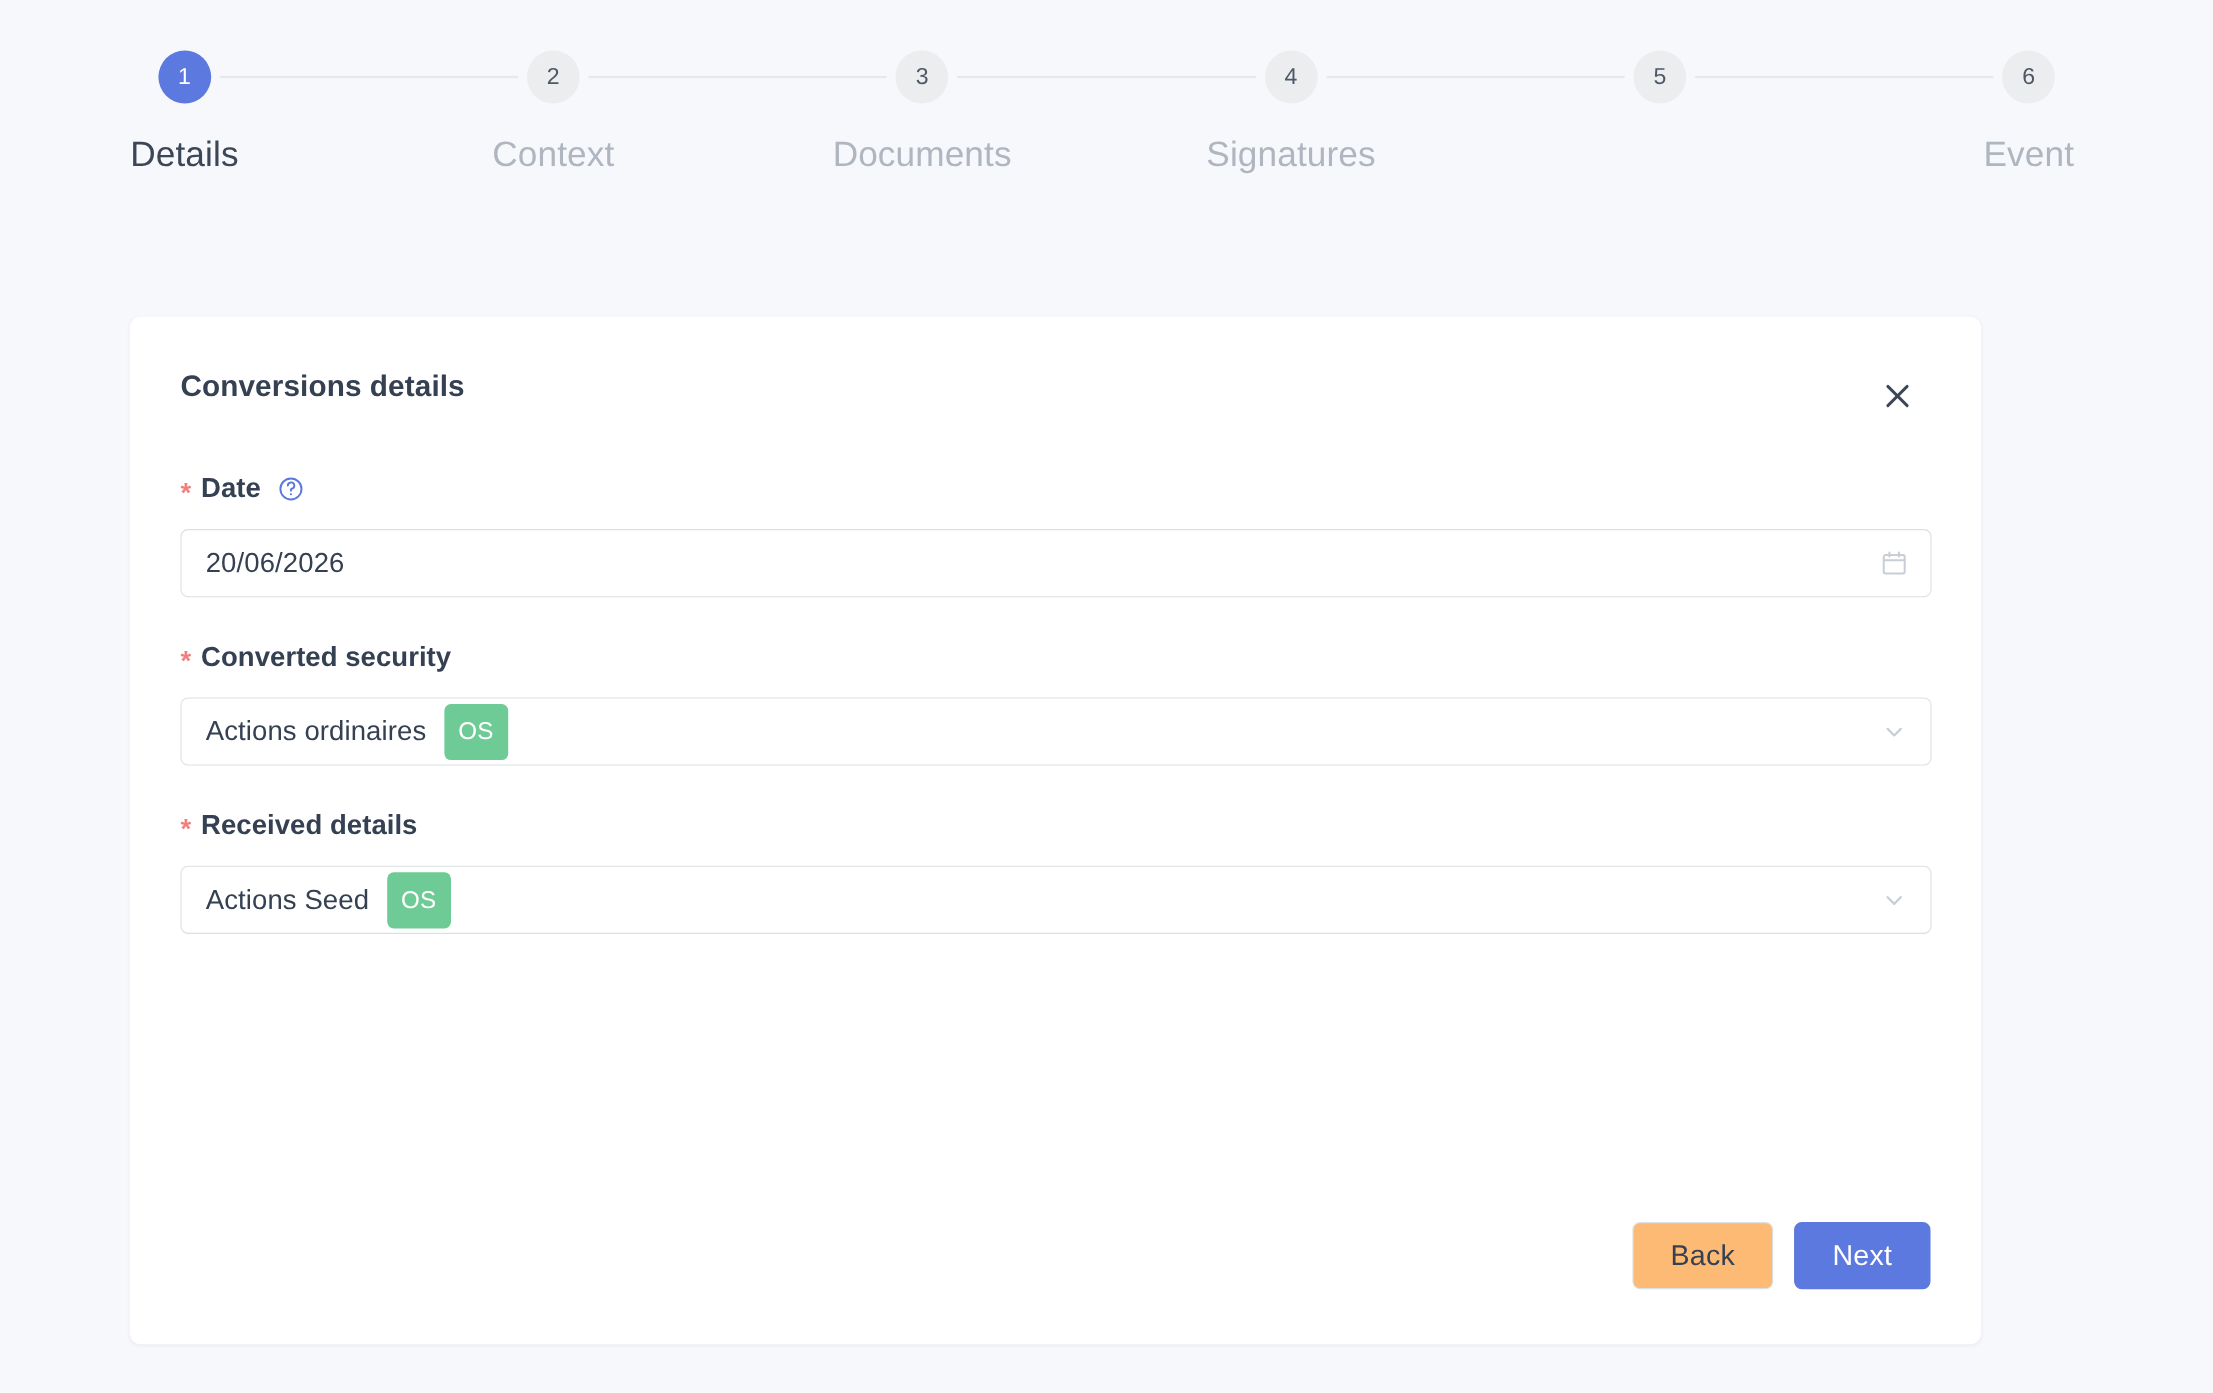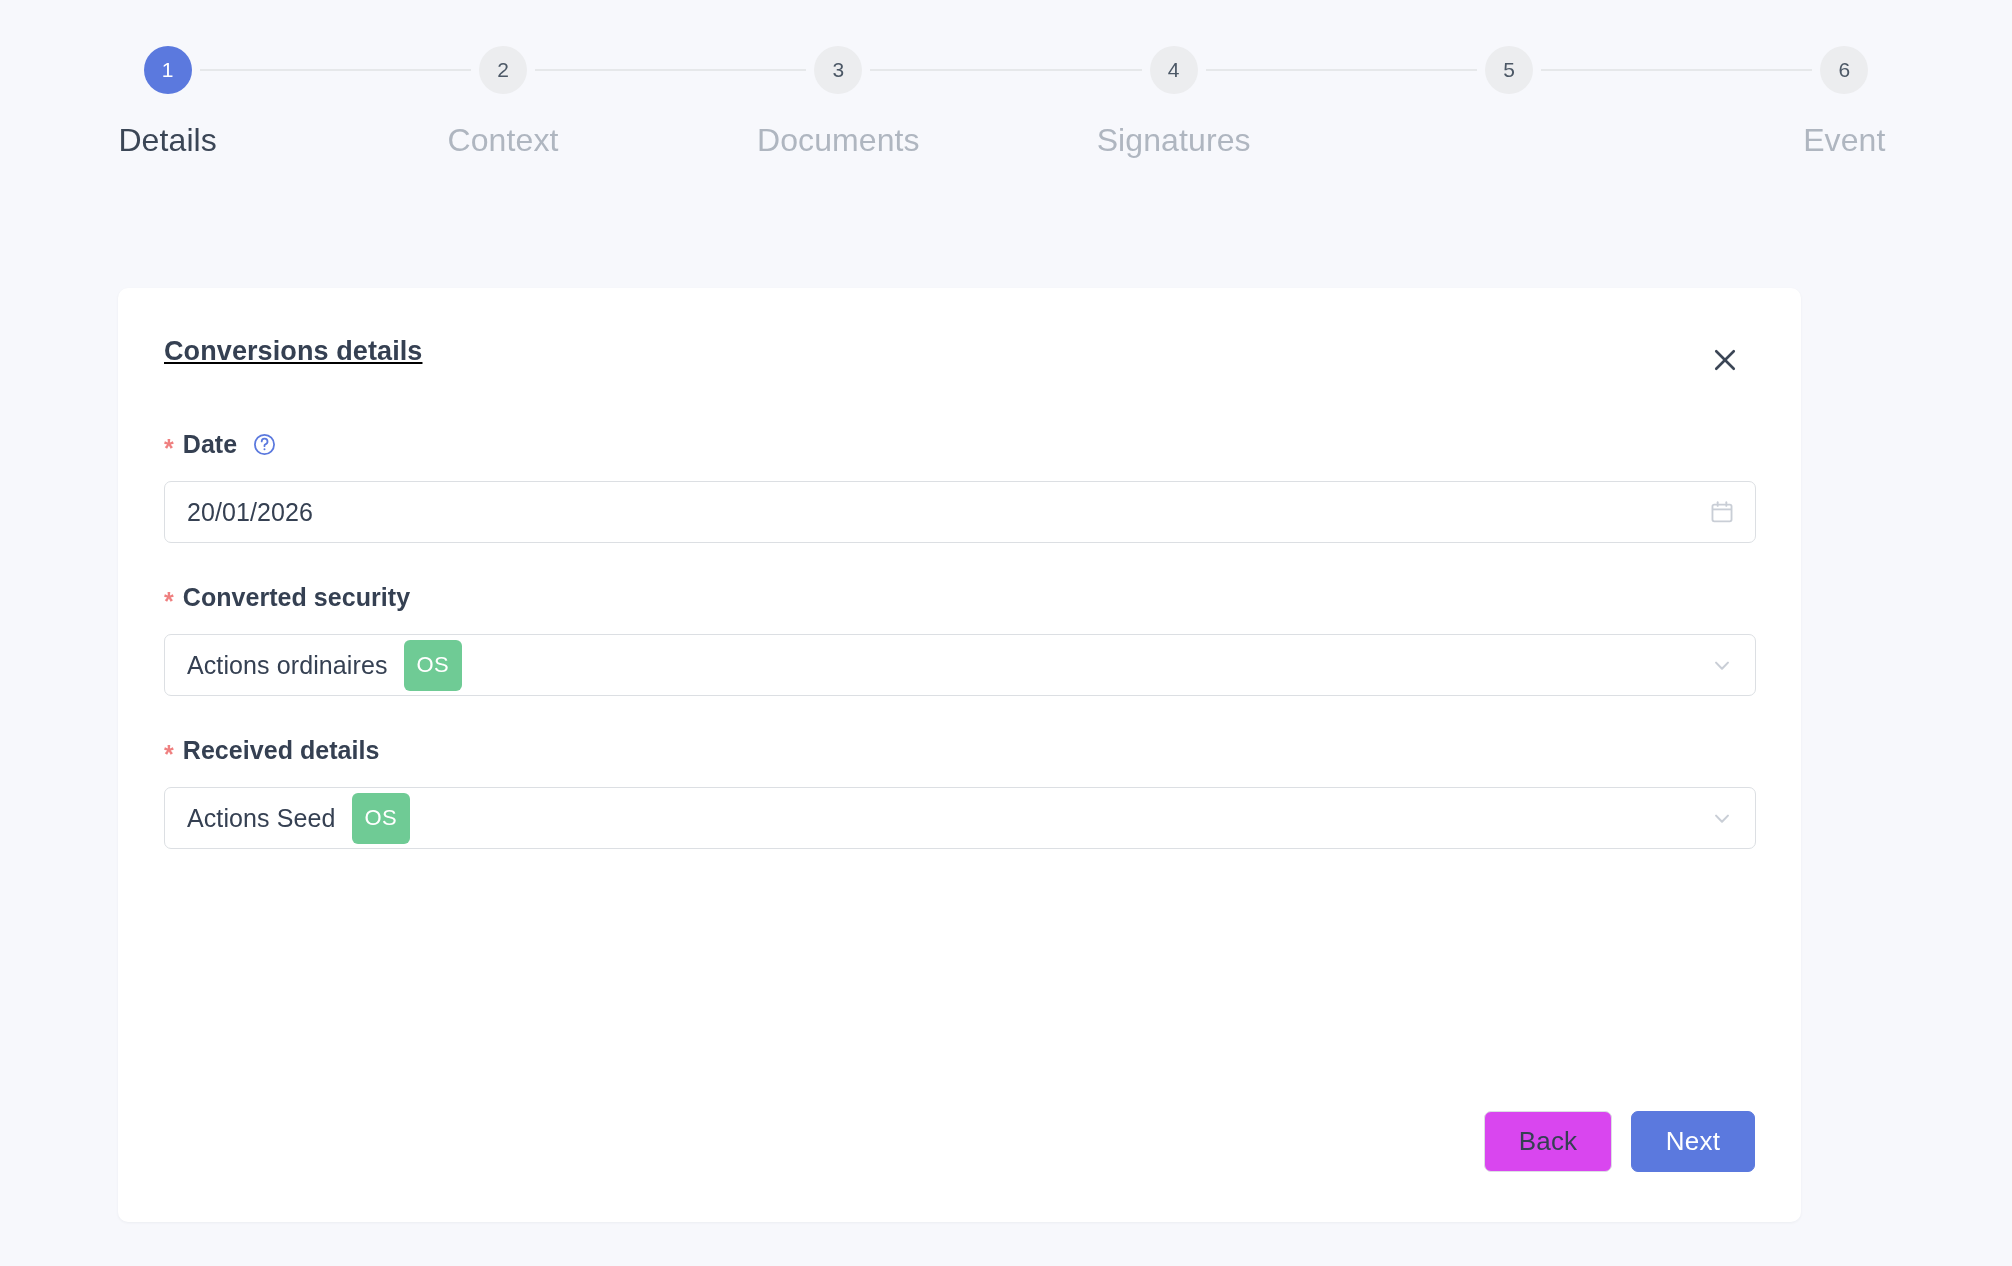--- a/index.html
+++ b/index.html
@@ -79,21 +79,20 @@
     background: #ffffff;
     border-radius: 10px;
     box-shadow: 0 1px 3px rgba(20,30,60,0.05);
     padding: 44px 46px 0 46px;
   }
   .card-head {
     display: flex;
     align-items: flex-start;
     justify-content: space-between;
     height: 52px;
-    text-decoration: underline;
   }
   .card-title {
     font-size: 27px;
     font-weight: bold;
     color: #354052;
     letter-spacing: 0.1px;
     padding-top: 4px;
   }
   .close-btn {
     width: 44px;
@@ -186,21 +185,21 @@
     height: 61px;
     border-radius: 7px;
     font-size: 26px;
     display: flex;
     align-items: center;
     justify-content: center;
     cursor: pointer;
     letter-spacing: 0.2px;
   }
   .btn-back {
-    background: #d946ef;
+    background: #fdba74;
     border: 1px solid #dcdfe3;
     color: #354052;
     width: 128px;
   }
   .btn-next {
     background: #5b79de;
     border: 1px solid #5b79de;
     color: #ffffff;
     width: 124px;
   }
@@ -268,21 +267,21 @@
       <span>Date</span>
       <span class="help-icon">
         <svg width="25" height="25" viewBox="0 0 24 24" fill="none" stroke="#5b79de" stroke-width="1.7">
           <circle cx="12" cy="12" r="9.2"></circle>
           <path d="M9.3 9.1a2.8 2.8 0 1 1 3.5 2.7c-.55.18-.82.6-.82 1.2v.6" stroke-linecap="round" fill="none"></path>
           <circle cx="12" cy="16.6" r="0.95" fill="#5b79de" stroke="none"></circle>
         </svg>
       </span>
     </div>
     <div class="control">
-      <span class="control-value" title="DD/MM/YYYY">20/01/2026</span>
+      <span class="control-value" title="DD/MM/YYYY">20/06/2026</span>
       <span class="control-suffix">
         <svg width="26" height="26" viewBox="0 0 24 24" fill="none" stroke="#c9ced6" stroke-width="1.7">
           <rect x="3.2" y="5.2" width="17.6" height="15.4" rx="1.6"></rect>
           <line x1="3.2" y1="9.6" x2="20.8" y2="9.6"></line>
           <line x1="8" y1="3" x2="8" y2="6.4" stroke-linecap="round"></line>
           <line x1="16" y1="3" x2="16" y2="6.4" stroke-linecap="round"></line>
         </svg>
       </span>
     </div>
   </div>

